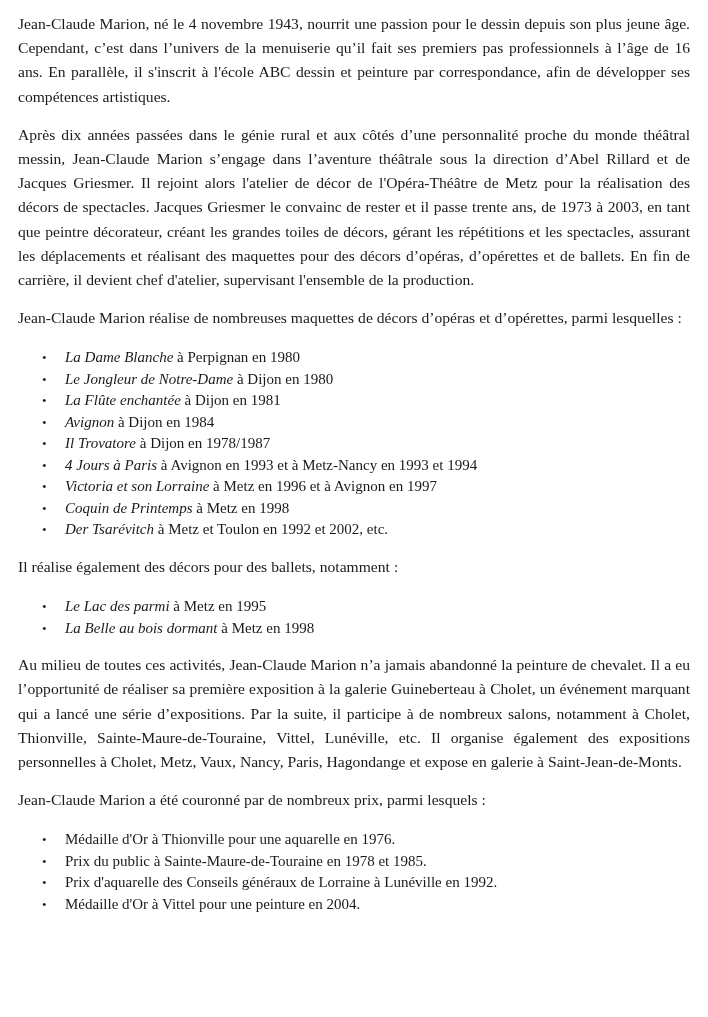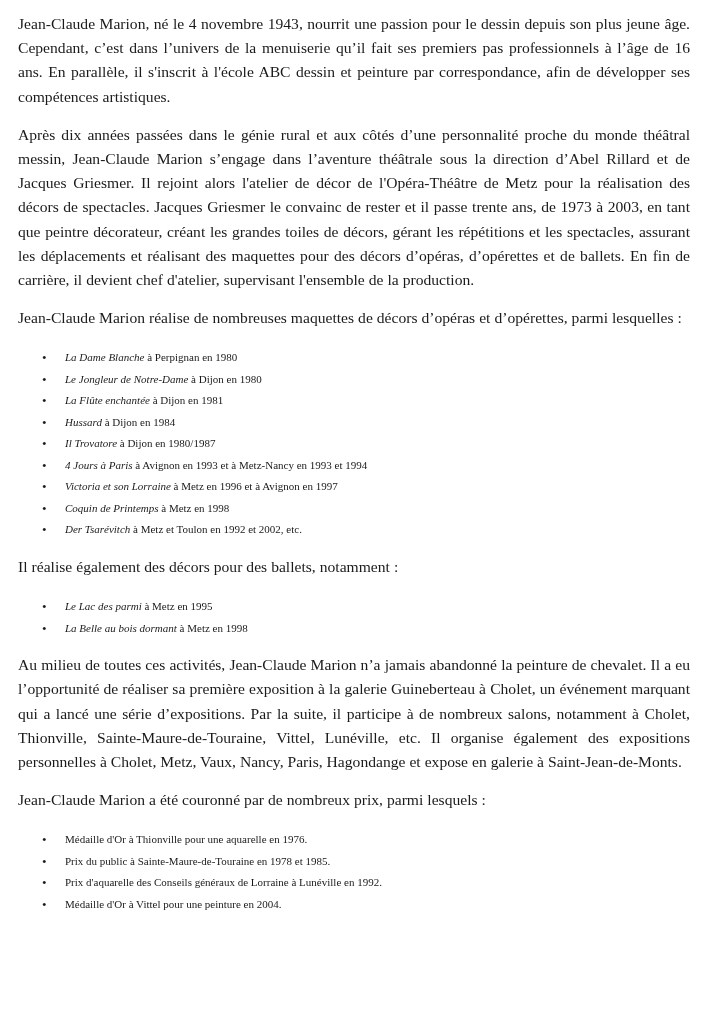--- a/index.html
+++ b/index.html
@@ -29,21 +29,21 @@
     hyphens: none;
     word-spacing: 0.1px;
   }
   ul.bullets {
     list-style: none;
     margin: 0 0 14px 0;
     padding: 0;
   }
   ul.bullets li {
     position: relative;
-    font-size: 11px;
+    font-size: 15px;
     line-height: 21.5px;
     padding-left: 47px;
     margin: 0;
     text-align: left;
     white-space: nowrap;
   }
   ul.bullets li::before {
     content: "\2022";
     position: absolute;
     left: 24px;
@@ -77,24 +77,24 @@
     <li>
       <span class="it">La Dame Blanche</span><span class="ro"> à Perpignan en 1980</span>
     </li>
     <li>
       <span class="it">Le Jongleur de Notre-Dame</span><span class="ro"> à Dijon en 1980</span>
     </li>
     <li>
       <span class="it">La Flûte enchantée</span><span class="ro"> à Dijon en 1981</span>
     </li>
     <li>
-      <span class="it">Hussard</span><span class="ro"> à Dijon en 1984</span>
+      <span class="it">Avignon</span><span class="ro"> à Dijon en 1984</span>
     </li>
     <li>
-      <span class="it">Il Trovatore</span><span class="ro"> à Dijon en 1980/1987</span>
+      <span class="it">Il Trovatore</span><span class="ro"> à Dijon en 1978/1987</span>
     </li>
     <li>
       <span class="it">4 Jours à Paris</span><span class="ro"> à Avignon en 1993 et à Metz-Nancy en 1993 et 1994</span>
     </li>
     <li>
       <span class="it">Victoria et son Lorraine</span><span class="ro"> à Metz en 1996 et à Avignon en 1997</span>
     </li>
     <li>
       <span class="it">Coquin de Printemps</span><span class="ro"> à Metz en 1998</span>
     </li>

